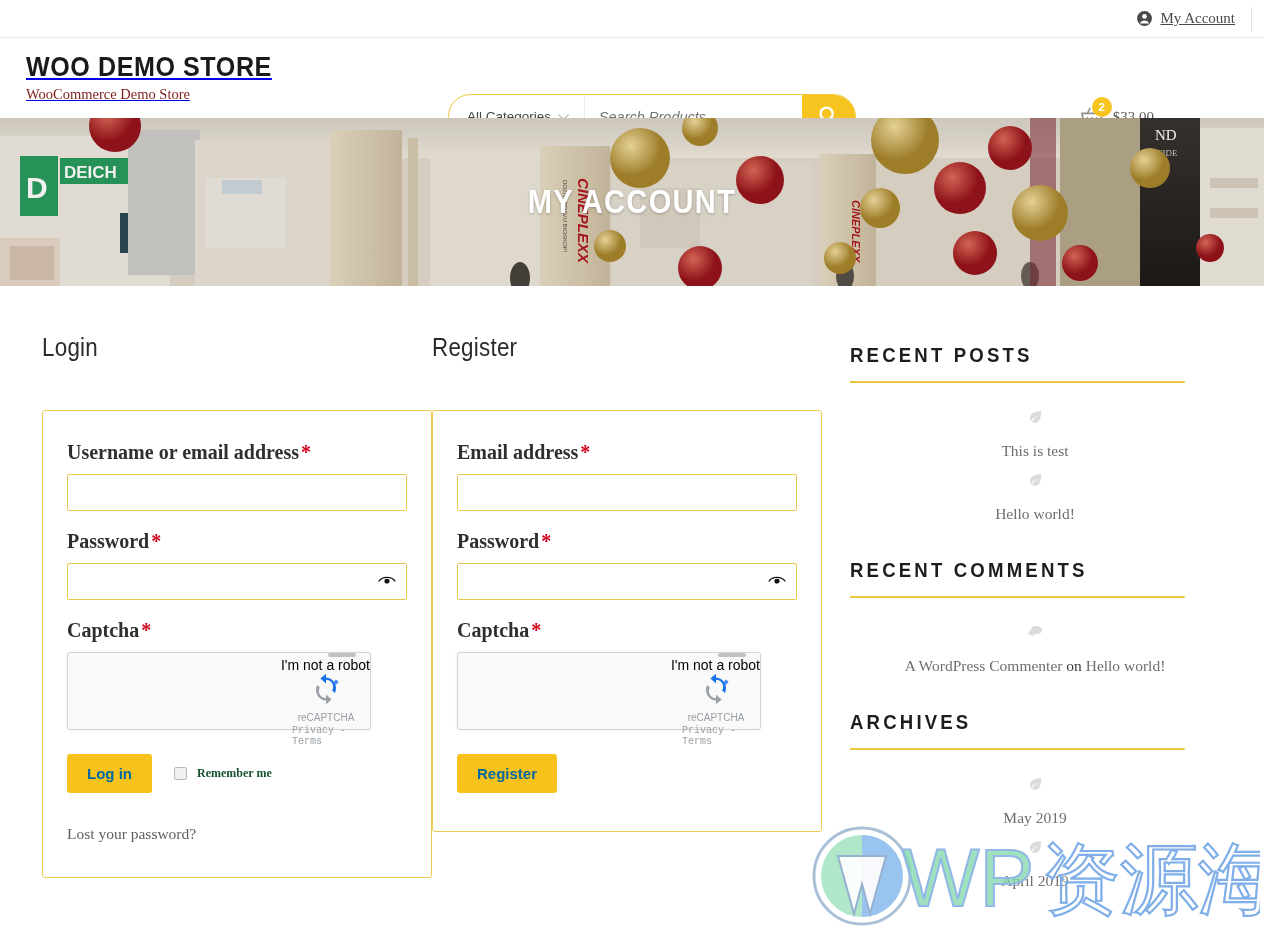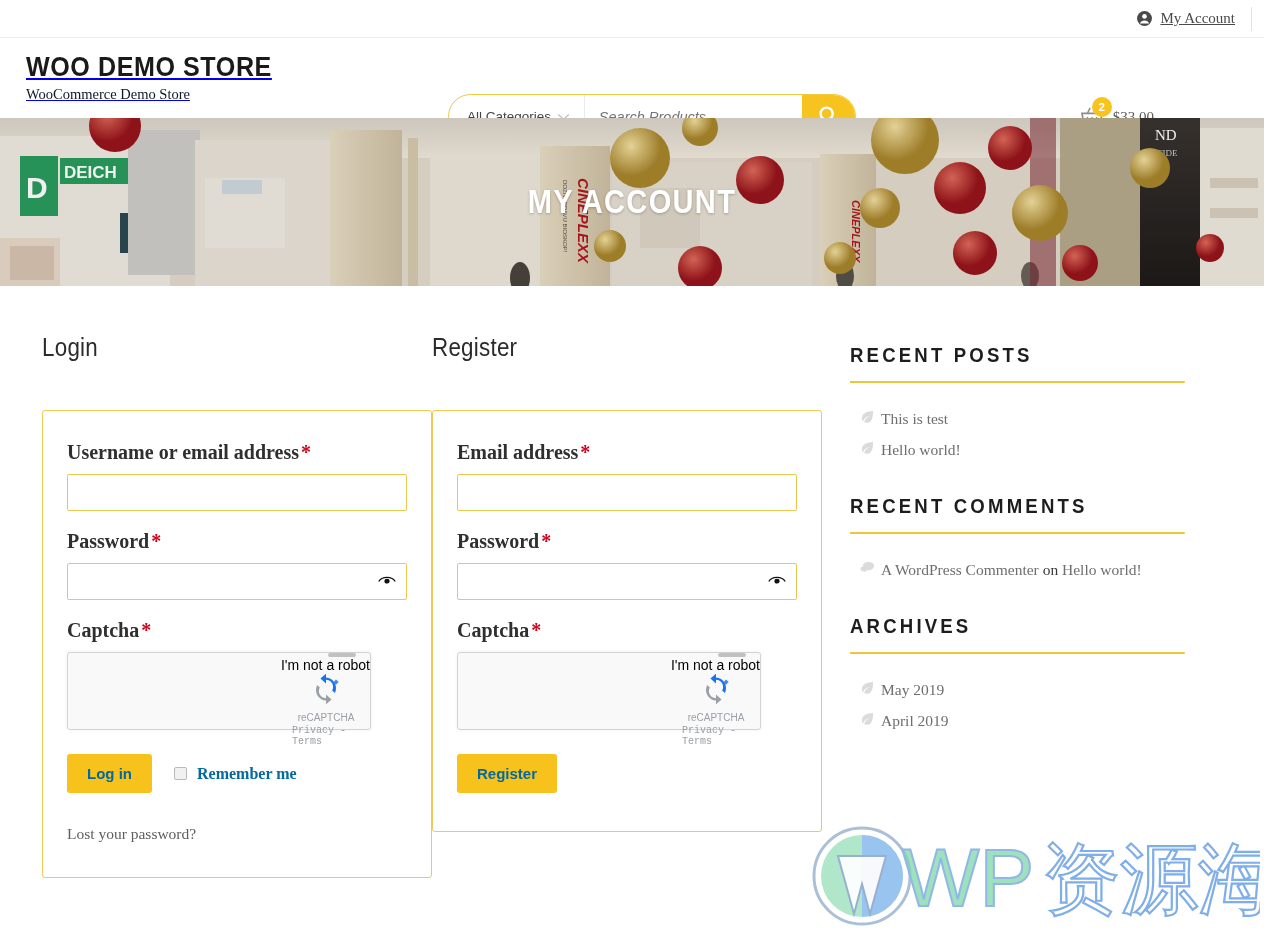--- a/index.html
+++ b/index.html
@@ -49,21 +49,21 @@
     letter-spacing: 0.6px;
     color: #1a1a1a;
     line-height: 1;
     transform: scaleX(0.93);
     transform-origin: left center;
     margin-bottom: 5px;
   }
   .brand-tagline {
     font-family: "Liberation Serif", serif;
     font-size: 14.5px;
-    color: #0f172a;
+    color: #7f1d1d;
   }
 
   .searchwrap {
     position: absolute;
     left: 448px; top: 56px;
     width: 408px; height: 45px;
     border: 1px solid #f0c93c;
     border-radius: 24px;
     display: flex;
     align-items: center;
@@ -257,22 +257,22 @@
   .rm-box {
     width: 13px; height: 13px;
     border: 1px solid #b9b9b9;
     background: #f1f1f1;
     border-radius: 2px;
     cursor: pointer;
   }
   .rm-label {
     font-family: "Liberation Serif", serif;
     font-weight: 700;
-    font-size: 16px;
-    color: #0369a1;
+    font-size: 12px;
+    color: #14532d;
   }
   .lost-link {
     display: block;
     margin-top: 32px;
     font-family: "Liberation Serif", serif;
     font-size: 15.5px;
     color: #5e5e5e;
     text-decoration: none;
   }
 
@@ -311,24 +311,25 @@
     letter-spacing: 3.4px;
     color: #1d1d1d;
     transform: scaleX(0.93);
     transform-origin: left center;
     padding-bottom: 14px;
     border-bottom: 2px solid #edc63c;
     margin: 0 0 20px 0;
   }
   .widget-list { list-style: none; margin: 0; padding: 0 0 0 10px; }
   .widget-list li {
-    display: flex; align-items: center; gap: 6px;
+    display: flex; align-items: center; gap: 14px;
     padding: 6px 0;
     font-family: "Liberation Serif", serif;
     font-size: 15.5px;
+    flex-direction: column;
   }
   .li-icon { width: 15px; height: 15px; opacity: .35; flex: none; }
   .wlink { color: #6e6e6e; text-decoration: none; }
   .wtext { color: #3a3a3a; }
 
   
   .watermark {
     position: absolute;
     left: 810px; top: 822px;
     width: 450px; height: 112px;

